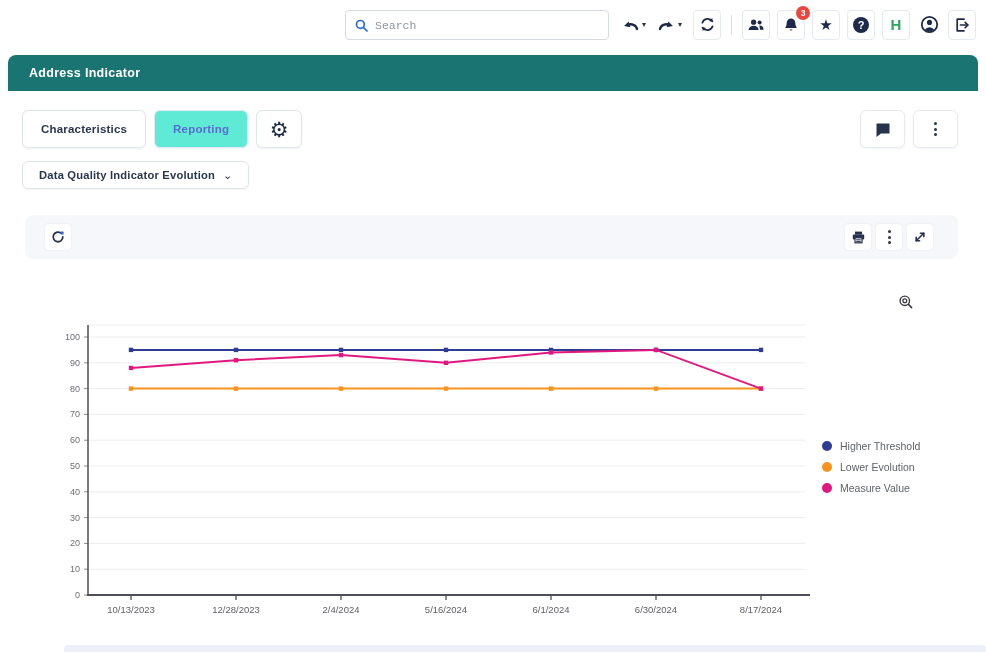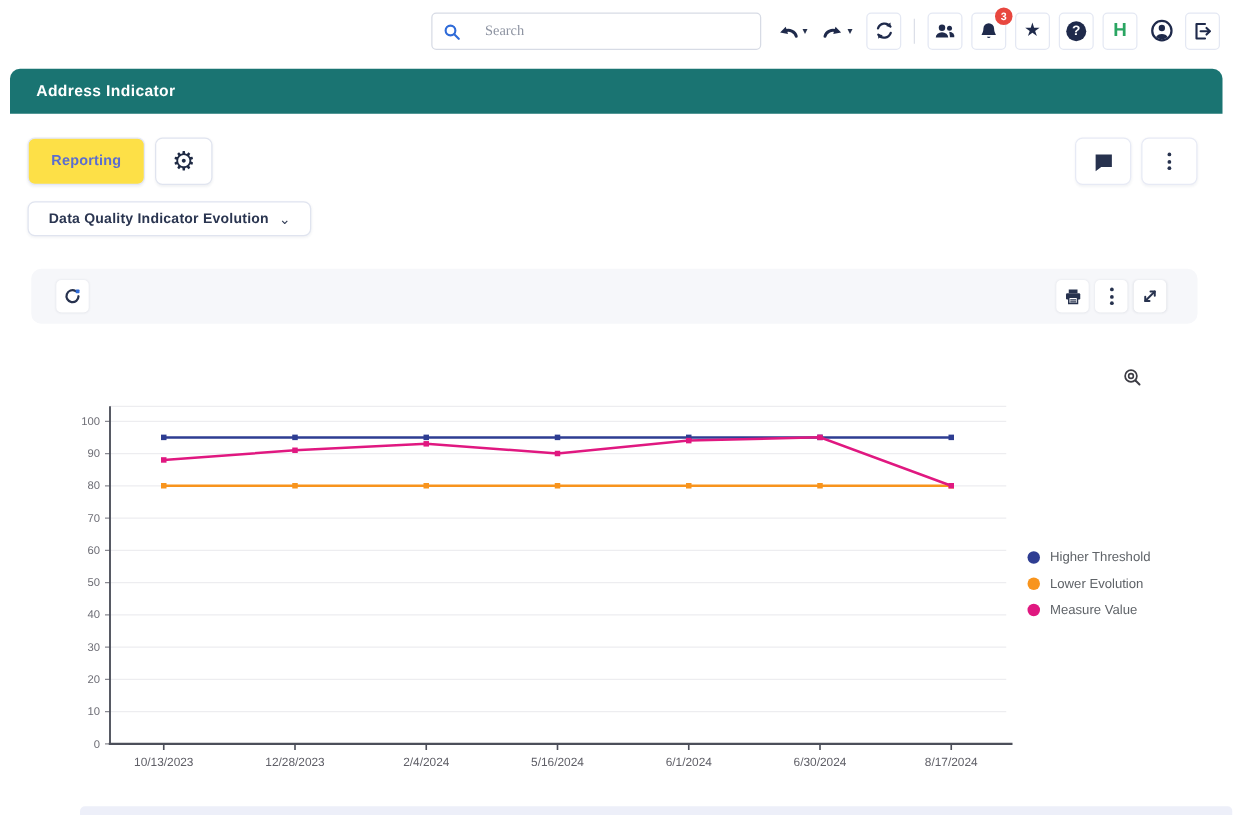--- a/index.html
+++ b/index.html
@@ -2,41 +2,41 @@
 <html><head>
 <meta charset="utf-8">
 <style>
   * { margin:0; padding:0; box-sizing:border-box; }
   html,body { width:986px; height:652px; background:#fff; font-family:"Liberation Sans",sans-serif; overflow:hidden; }
   .stage { position:relative; width:986px; height:652px; background:#fff; }
 
   
   .topbar { position:absolute; left:0; top:0; width:986px; height:50px; background:#fff; }
   .search-box { position:absolute; left:345px; top:10px; width:264px; height:30px; border:1px solid #d7dbe5; border-radius:4px; background:#fff; display:flex; align-items:center; padding:0 9px; gap:7px; }
-  .search-box input { border:none; outline:none; flex:1; font-size:11.5px; color:#3b4252; font-family:Liberation Serif, serif; background:transparent;margin-left:13px; }
+  .search-box input { border:none; outline:none; flex:1; font-size:11.5px; color:#3b4252; font-family:Liberation Mono, monospace; background:transparent; }
   .search-box input::placeholder { color:#8d93a1; }
   .top-icons { position:absolute; right:10px; top:9px; height:31px; display:flex; align-items:center; gap:7px; }
   .icon-btn { width:28px; height:30px; border:1px solid #e4e8f3; border-radius:4px; background:#fff; display:flex; align-items:center; justify-content:center; position:relative; cursor:pointer; }
   .plain-icon { width:24px; height:30px; display:flex; align-items:center; justify-content:center; cursor:pointer; }
   .undo-group { display:flex; align-items:center; gap:2px; margin-right:4px; cursor:pointer; }
   .caret { font-size:8px; color:#27324e; line-height:1; }
   .vdivider { width:1px; height:20px; background:#dcdfe8; margin:0 3px; }
   .badge { position:absolute; top:-5px; right:-6px; min-width:14px; height:14px; border-radius:8px; background:#e8473f; color:#fff; font-size:8.5px; font-weight:bold; display:flex; align-items:center; justify-content:center; padding:0 3px; }
   .star-glyph { font-size:15px; color:#1f2a4b; line-height:1; }
   .help-circle { width:16px; height:16px; border-radius:50%; background:#1f2a4b; color:#fff; font-size:11px; font-weight:bold; display:flex; align-items:center; justify-content:center; }
   .logo-letter { font-size:15px; font-weight:bold; color:#2aa562; line-height:1; }
 
   
   .asset-header { position:absolute; left:8px; top:55px; width:970px; height:36px; background:#1a7472; border-radius:8px 8px 0 0; display:flex; align-items:center; padding-left:21px;text-align:right; }
   .asset-header .title { color:#fff; font-size:12.5px; font-weight:bold; letter-spacing:.3px; }
 
   
   .tabs-row { position:absolute; left:22px; top:110px; display:flex; gap:8px; }
   .tab-btn { height:38px; padding:0 18px; border:1px solid #e0e4ef; border-radius:6px; background:#fff; color:#2a3550; font-size:11.5px; font-weight:bold; letter-spacing:.2px; display:flex; align-items:center; justify-content:center; box-shadow:0 1px 2px rgba(25,35,70,.06); cursor:pointer; }
-  .tab-btn.active { background:#fde047; border-color:#e3e7f8; color:#5a6dd0; }
+  .tab-btn.active { background:#5eead4; border-color:#e3e7f8; color:#5a6dd0; }
   .gear-btn { width:46px; height:38px; border:1px solid #e0e4ef; border-radius:6px; background:#fff; display:flex; align-items:center; justify-content:center; box-shadow:0 1px 2px rgba(25,35,70,.06); cursor:pointer; }
   .gear-glyph { font-size:21px; color:#1f2a44; line-height:1; }
   .header-actions { position:absolute; right:28px; top:110px; display:flex; gap:8px; }
   .action-btn { width:45px; height:38px; border:1px solid #e7eaf5; border-radius:6px; background:#fff; display:flex; align-items:center; justify-content:center; box-shadow:0 1px 2px rgba(25,35,70,.05); cursor:pointer; }
 
   
   .selector-btn { position:absolute; left:22px; top:161px; height:28px; padding:0 16px; border:1px solid #e0e4ef; border-radius:6px; background:#fff; display:flex; align-items:center; gap:8px; box-shadow:0 1px 2px rgba(25,35,70,.05); cursor:pointer; }
   .selector-btn .lbl { font-size:11.2px; font-weight:bold; color:#2a3550; letter-spacing:.2px; }
   .selector-caret { font-size:11px; color:#2a3550; }
 
@@ -154,20 +154,21 @@
       </span>
 
     </div>
   </div>
 
   <div class="asset-header">
     <span class="title">Address Indicator</span>
   </div>
 
   <div class="tabs-row">
+    <div class="tab-btn">Characteristics</div>
     <div class="tab-btn active">Reporting</div>
     <div class="gear-btn">
       <span class="gear-glyph">⚙</span>
     </div>
   </div>
 
   <div class="header-actions">
     <div class="action-btn">
       <svg class="ic" width="18" height="17" viewBox="0 0 18 17">
           <path d="M2.5 2.5 h13 v10 h-8.5 l-4.5 3.5 Z" fill="#27324e"></path>

